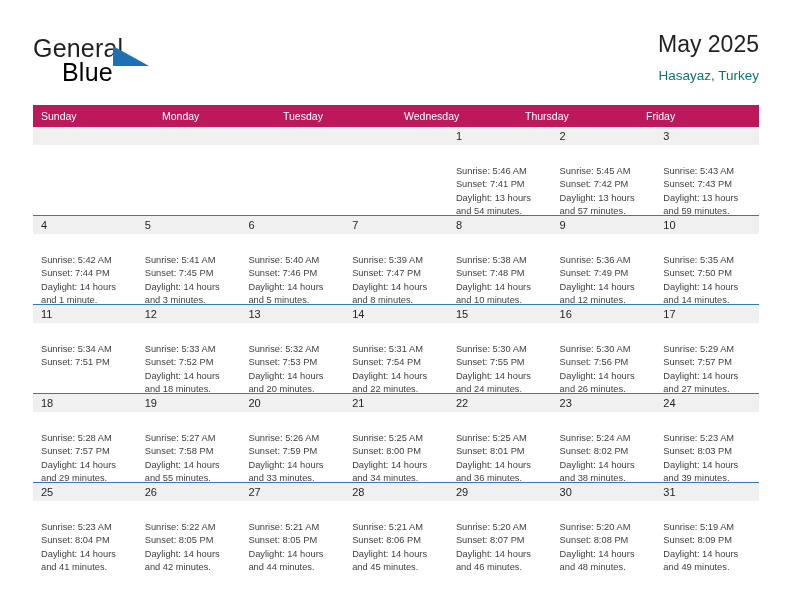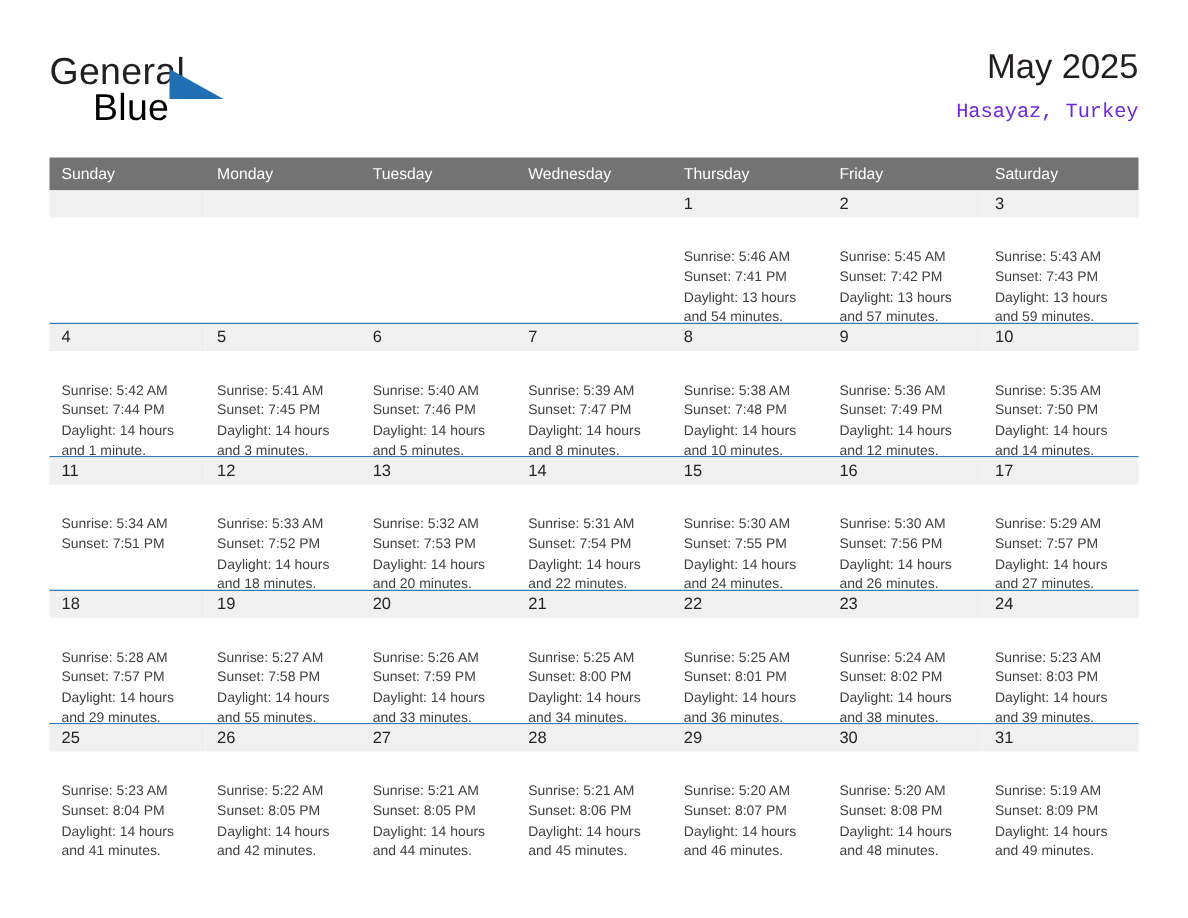--- a/index.html
+++ b/index.html
@@ -75,36 +75,36 @@
     line-height: 32px;
     color: #231f20;
     font-weight: normal;
     font-family: "Liberation Sans", sans-serif;
     white-space: nowrap;
   }
   .cal-subtitle {
     margin-top: 8px;
     font-size: 13.5px;
     line-height: 16px;
-    color: #6d28d9;
-    font-family: Liberation Mono, monospace;
+    color: #0f766e;
+    font-family: Liberation Sans, sans-serif;
     white-space: nowrap;
   }
 
   
   .calendar {
     position: absolute;
     left: 33px;
     top: 105px;
     width: 726px;
   }
   .dow-row {
     display: flex;
     width: 100%;
-    background: #737373;
+    background: #be185d;
     height: 22px;
   }
   .dow-cell {
     flex: 1 1 0;
     color: #ffffff;
     font-size: 10.5px;
     line-height: 22px;
     padding-left: 8px;
     box-sizing: border-box;
     white-space: nowrap;
@@ -176,21 +176,20 @@
   </div>
 
   <div class="calendar">
     <div class="dow-row">
         <div class="dow-cell">Sunday</div>
         <div class="dow-cell">Monday</div>
         <div class="dow-cell">Tuesday</div>
         <div class="dow-cell">Wednesday</div>
         <div class="dow-cell">Thursday</div>
         <div class="dow-cell">Friday</div>
-        <div class="dow-cell">Saturday</div>
       </div>
     <div id="weeks">
         <div class="week">
           <div class="week-inner">
             <div class="day empty">
               <div class="day-head"></div>
             </div>
             <div class="day empty">
               <div class="day-head"></div>
             </div>

